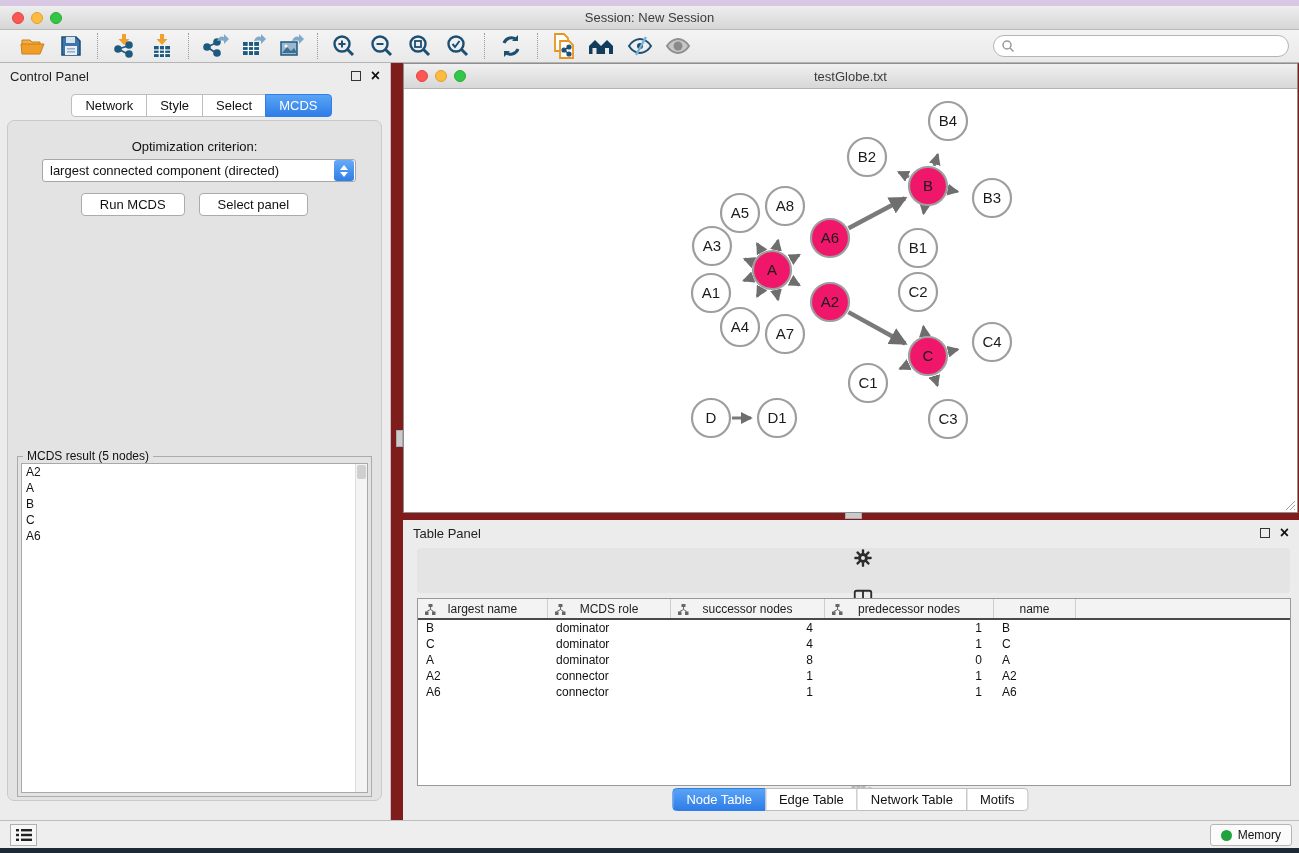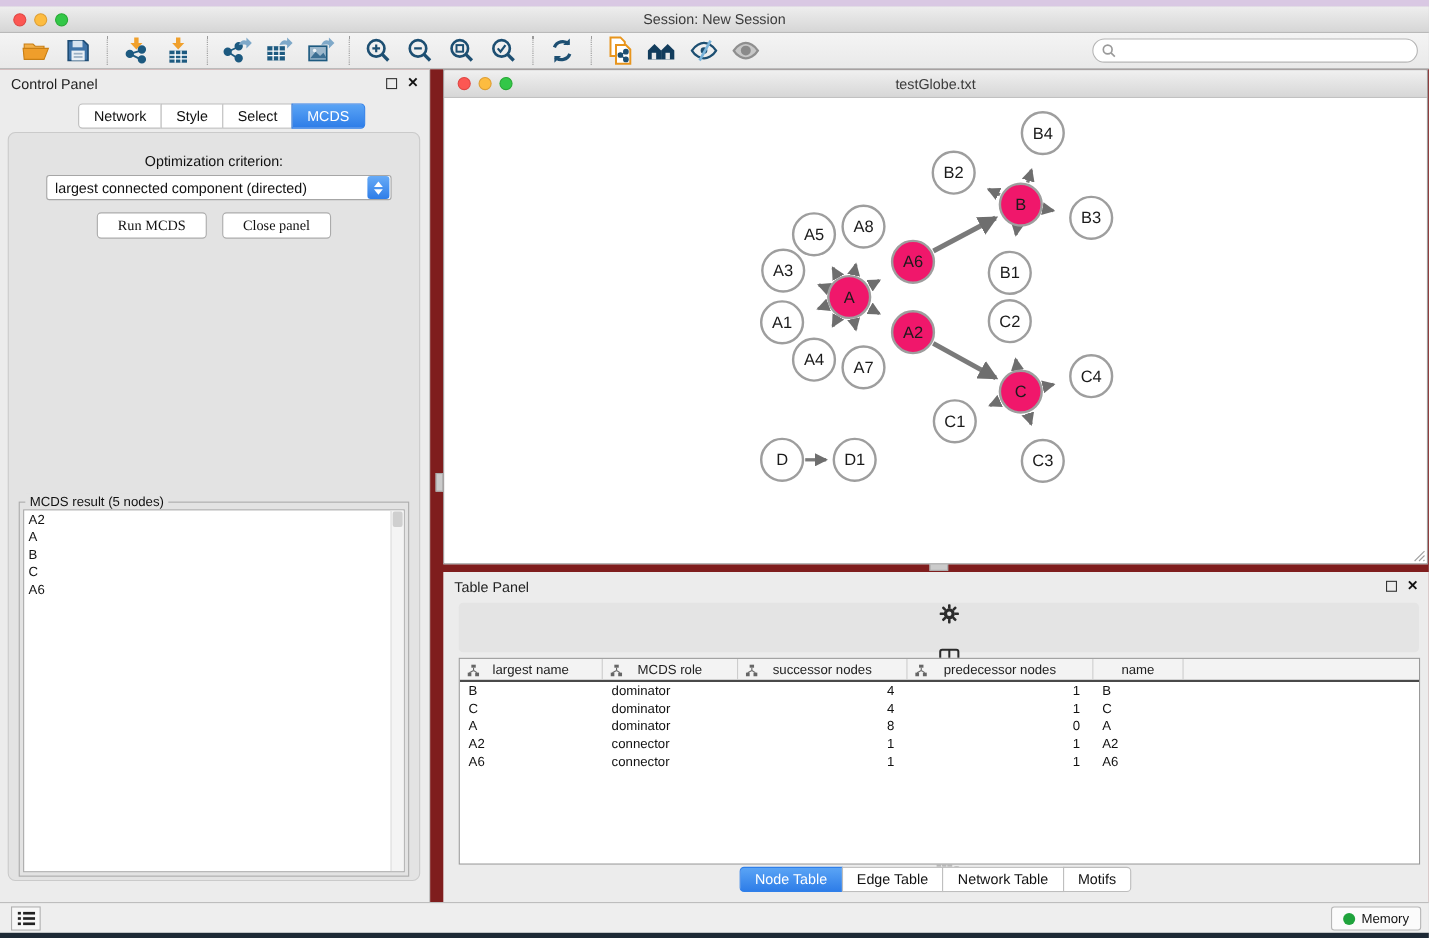--- a/index.html
+++ b/index.html
@@ -47,21 +47,21 @@
   #cp-box { position:absolute; left:7px; right:8px; top:57px; bottom:19px; background:#e3e3e3; border:1px solid #cacaca; border-radius:7px; }
   #opt-label { margin-top:18px; text-align:center; font-size:13px; color:#111; }
   #criterion-select { position:absolute; left:34px; top:38px; width:314px; height:23px; background:#fff;
     border:1px solid #a6a6a6; border-radius:3px; display:flex; align-items:center; cursor:pointer;gap:14px; }
   #criterion-select .sel-text { flex:1; font-size:13px; padding-left:7px; color:#111; white-space:nowrap; }
   #criterion-select .stepper { width:20px; height:21px; border-radius:3px; background:linear-gradient(#67abf7,#2e7de8);
     display:flex; flex-direction:column; align-items:center; justify-content:center; gap:2px; margin-right:1px; }
   .chev-up { width:0; height:0; border-left:4px solid transparent; border-right:4px solid transparent; border-bottom:5px solid #fff; }
   .chev-down { width:0; height:0; border-left:4px solid transparent; border-right:4px solid transparent; border-top:5px solid #fff; }
   #cp-buttons { position:absolute; left:0; right:0; top:72px; display:flex; justify-content:center; gap:14px; }
-  .cp-btn { background:#fff; border:1px solid #ababab; border-radius:4px; font-size:13px; padding:3px 18px; cursor:pointer; color:#111;font-family:Liberation Serif, serif; }
+  .cp-btn { background:#fff; border:1px solid #ababab; border-radius:4px; font-size:13px; padding:3px 18px; cursor:pointer; color:#111; }
   #mcds-group { position:absolute; left:9px; right:9px; top:335px; bottom:3px; border:1px solid #ababab; }
   #mcds-group-title { position:absolute; top:-8px; left:5px; background:#e3e3e3; padding:0 4px; font-size:12px; color:#111; }
   #mcds-list { position:absolute; left:3px; right:3px; top:6px; bottom:3px; background:#fff; border:1px solid #a8a8a8; overflow:hidden; }
   .mcds-item { font-size:12px; line-height:16px; padding-left:4px; color:#111; }
   #mcds-scroll { position:absolute; right:0; top:0; bottom:0; width:12px; background:#f4f4f4; border-left:1px solid #ddd; }
   #mcds-thumb { position:absolute; top:1px; left:1px; width:9px; height:14px; background:#cfcfcf; border-radius:2px; }
 
   
   .split-v { position:absolute; left:396px; top:367px; width:7px; height:17px; background:#cbcbcb; border:1px solid #aaa; }
   .split-h { position:absolute; left:845px; top:449px; width:17px; height:7px; background:#cbcbcb; border:1px solid #aaa; }
@@ -305,21 +305,21 @@
         <div id="opt-label">Optimization criterion:</div>
         <div id="criterion-select">
           <span class="sel-text">largest connected component (directed)</span>
           <span class="stepper">
             <span class="chev-up"></span>
               <span class="chev-down"></span>
           </span>
         </div>
         <div id="cp-buttons">
           <button class="cp-btn">Run MCDS</button>
-          <button class="cp-btn">Close panel</button>
+          <button class="cp-btn">Select panel</button>
         </div>
 
         <div id="mcds-group">
           <div id="mcds-group-title">MCDS result (5 nodes)</div>
           <div id="mcds-list">
             <div id="mcds-scroll">
                 <div id="mcds-thumb"></div>
               </div>
           <div class="mcds-item">A2</div>
               <div class="mcds-item">A</div>

